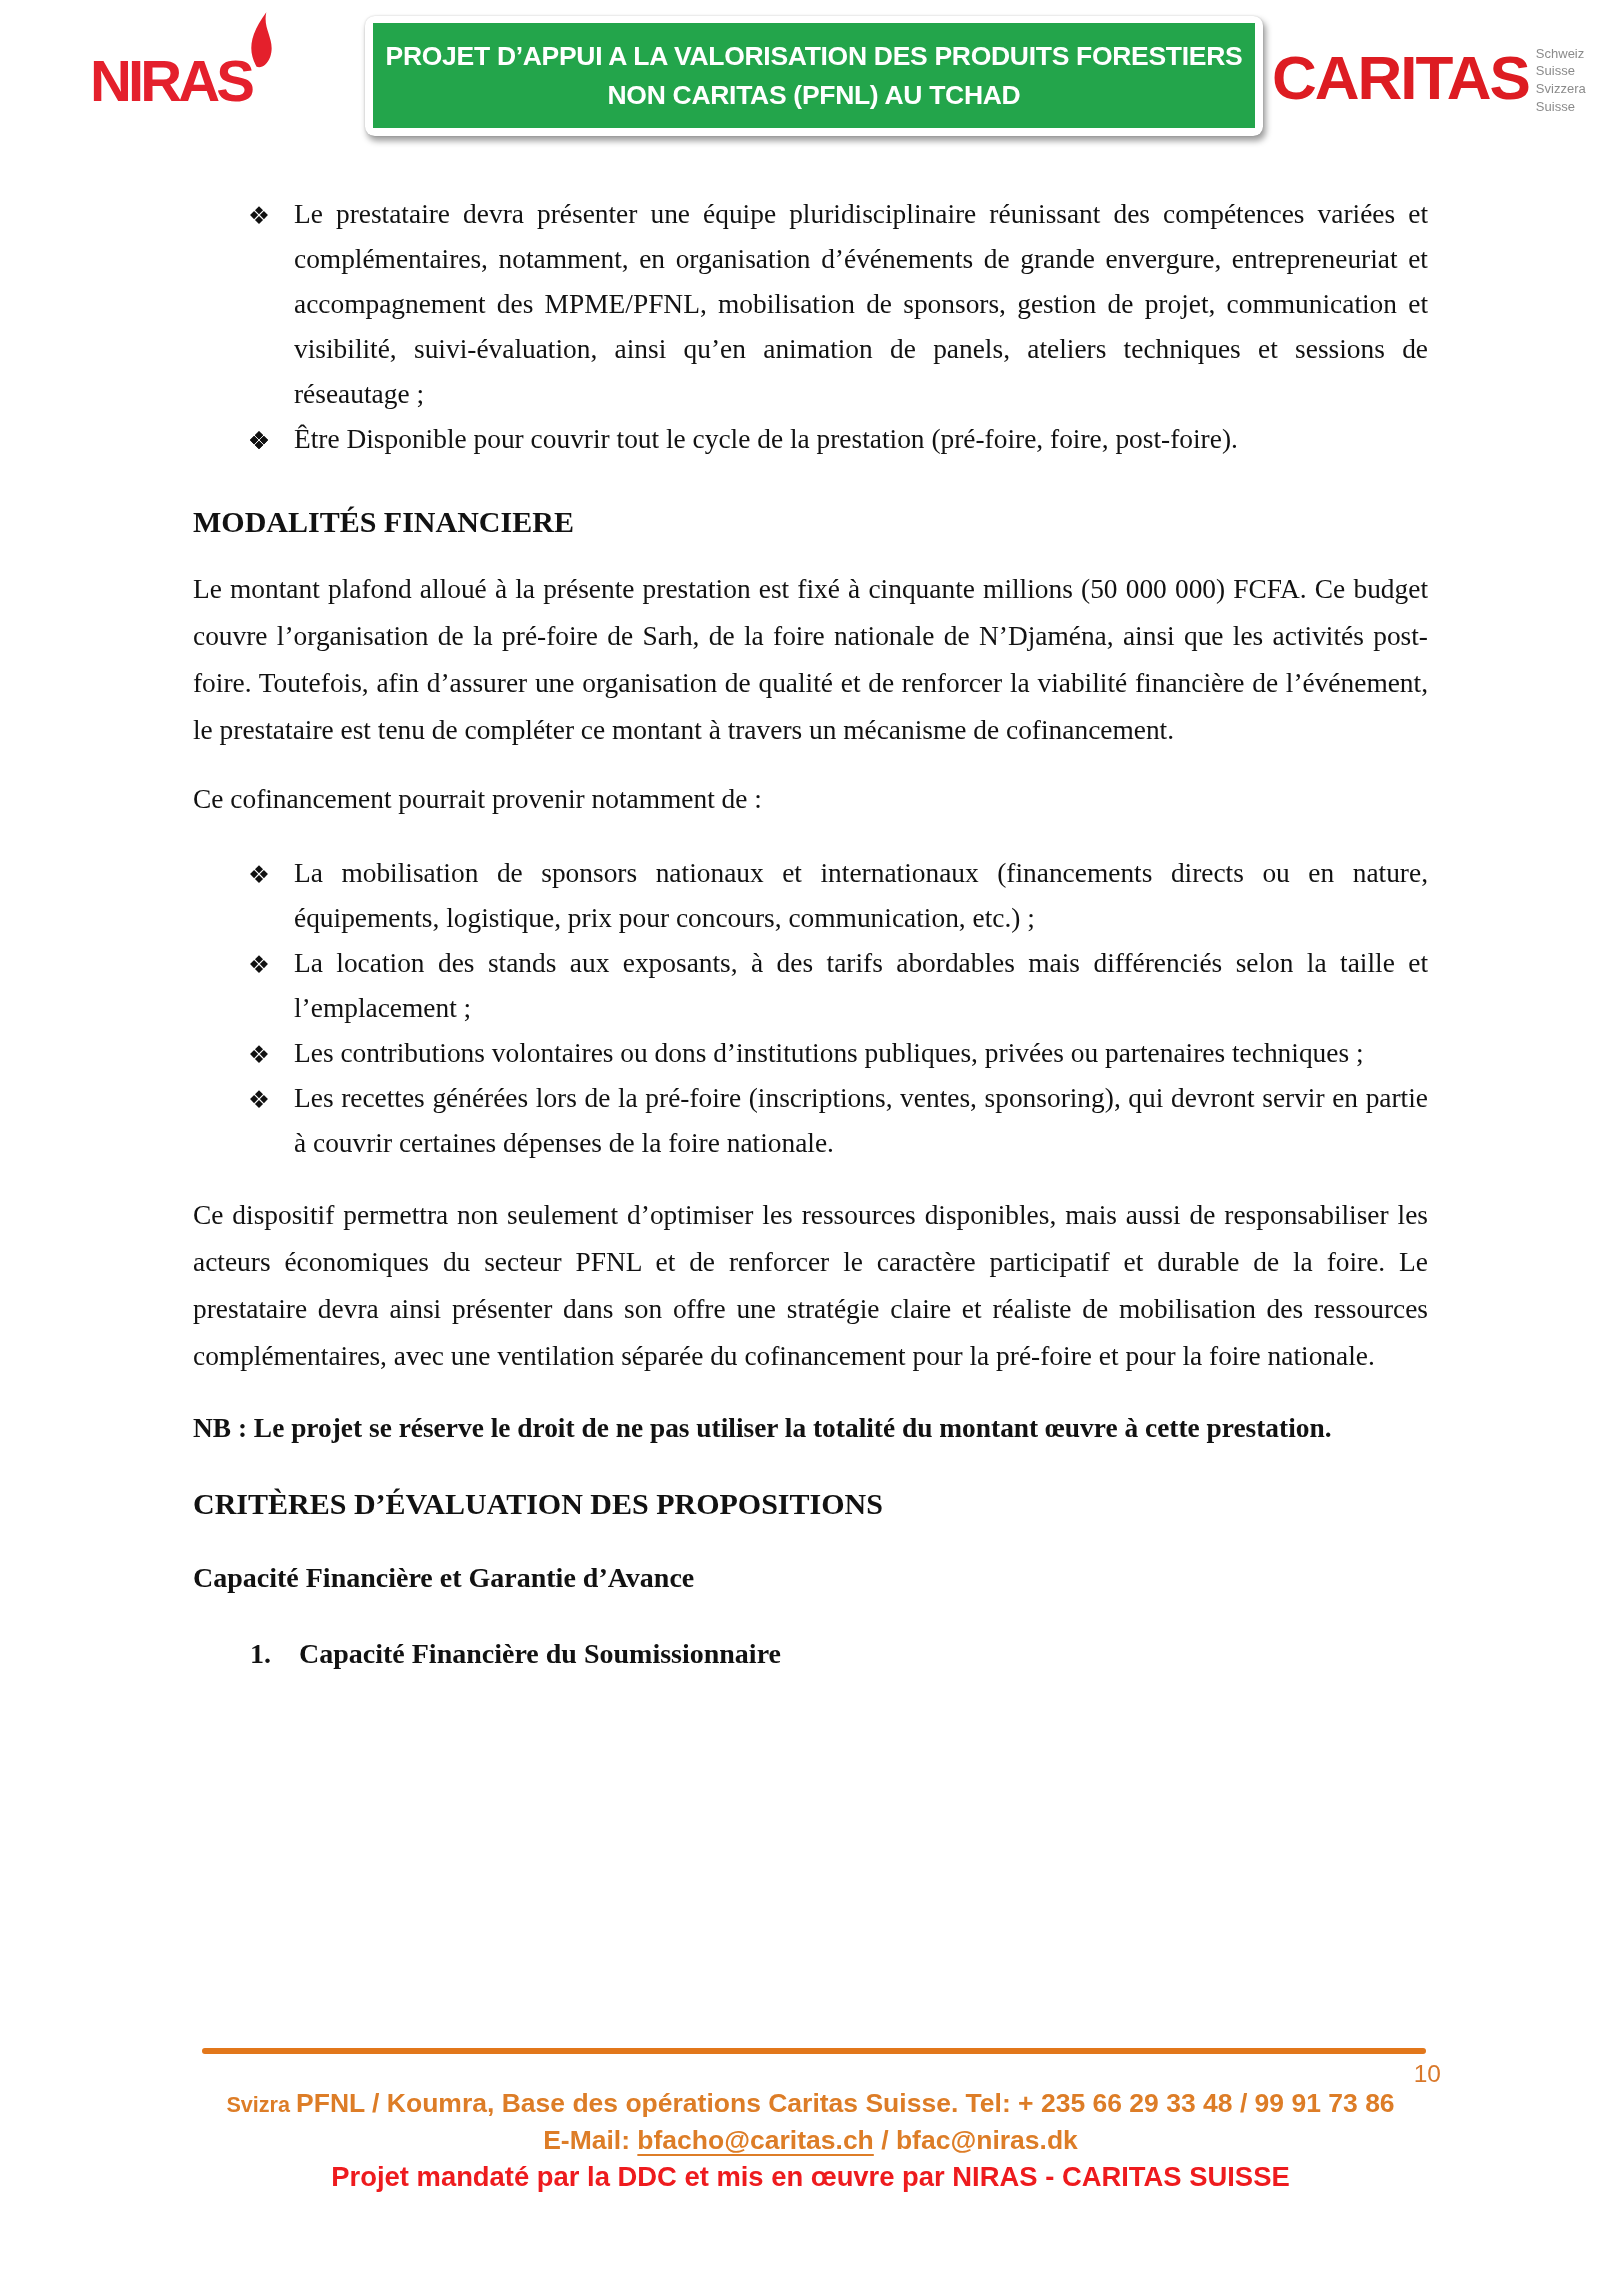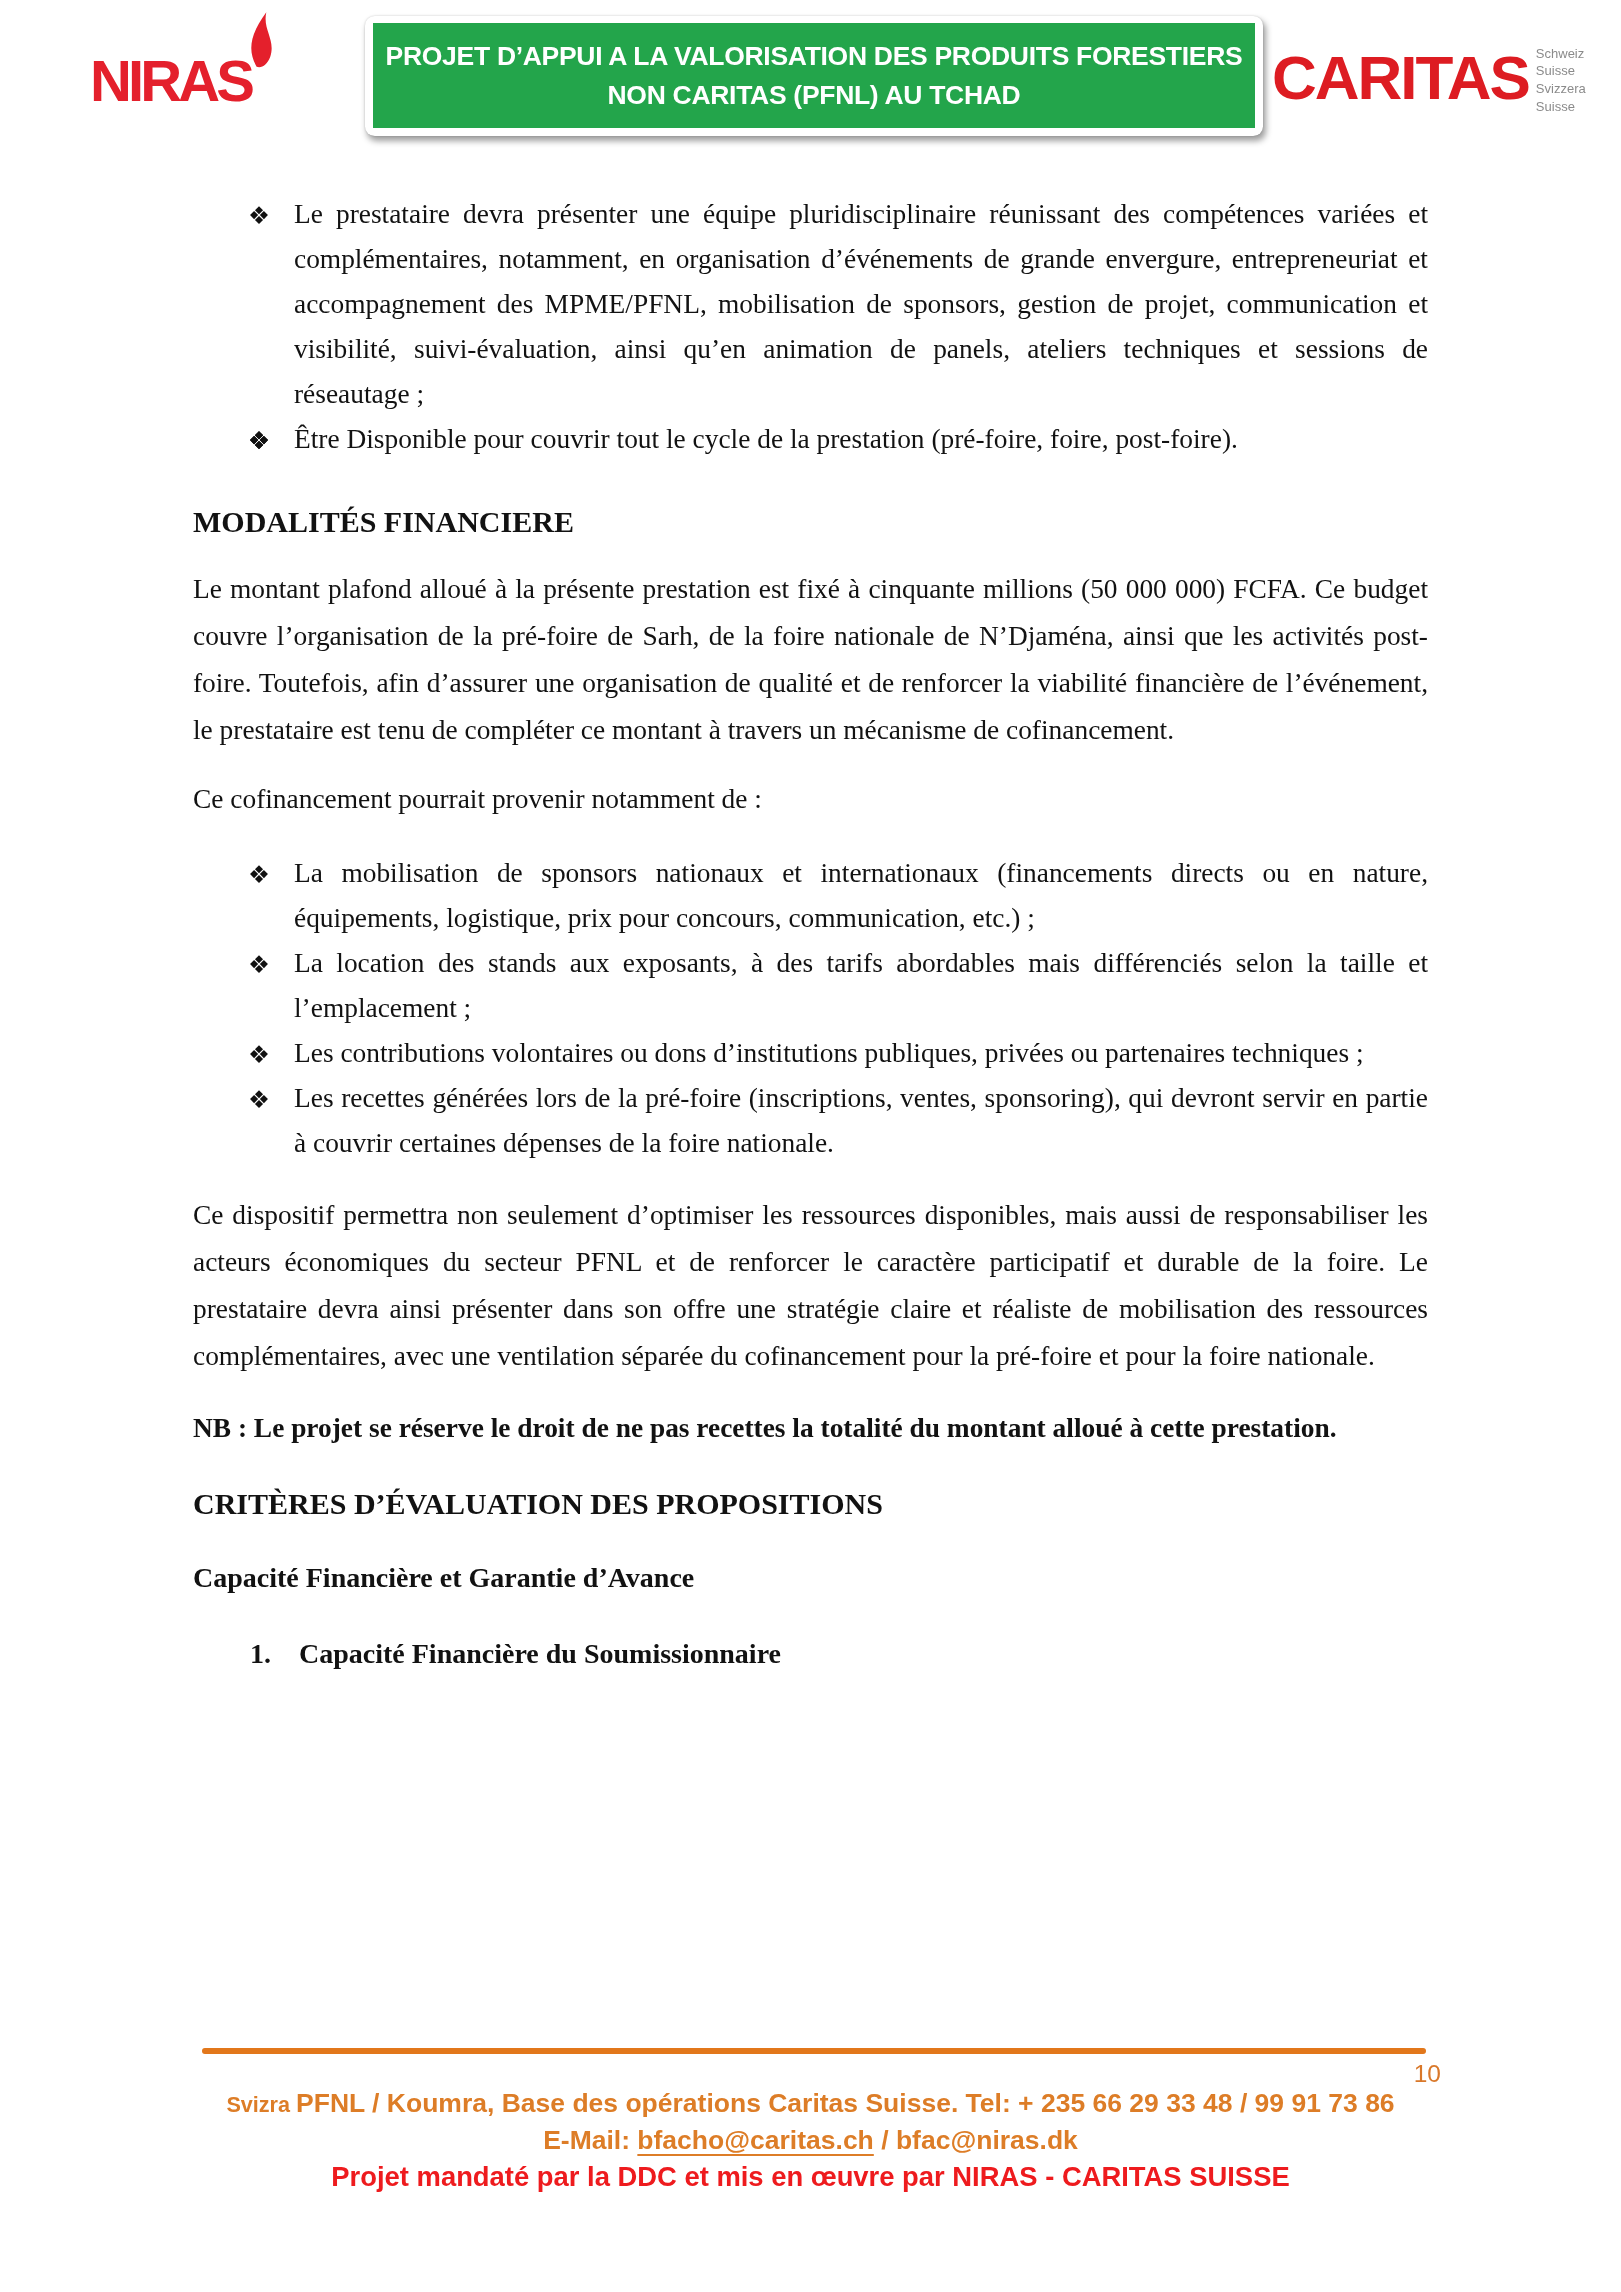--- a/index.html
+++ b/index.html
@@ -158,21 +158,21 @@
         <span>Les contributions volontaires ou dons d’institutions publiques, privées ou partenaires techniques ;</span>
       </div>
       <div class="li">
         <span class="bullet">❖</span>
         <span>Les recettes générées lors de la pré-foire (inscriptions, ventes, sponsoring), qui devront servir en partie à couvrir certaines dépenses de la foire nationale.</span>
       </div>
     </div>
 
     <div class="p-dispo jtext">Ce dispositif permettra non seulement d’optimiser les ressources disponibles, mais aussi de responsabiliser les acteurs économiques du secteur PFNL et de renforcer le caractère participatif et durable de la foire. Le prestataire devra ainsi présenter dans son offre une stratégie claire et réaliste de mobilisation des ressources complémentaires, avec une ventilation séparée du cofinancement pour la pré-foire et pour la foire nationale.</div>
 
-    <div class="nb jtext">NB : Le projet se réserve le droit de ne pas recettes la totalité du montant alloué à cette prestation.</div>
+    <div class="nb jtext">NB : Le projet se réserve le droit de ne pas utiliser la totalité du montant œuvre à cette prestation.</div>
 
     <div class="h-crit">CRITÈRES D’ÉVALUATION DES PROPOSITIONS</div>
 
     <div class="sub-h">Capacité Financière et Garantie d’Avance</div>
 
     <div class="numbered">
       <span class="num">1.</span>
       <span>Capacité Financière du Soumissionnaire</span>
     </div>
   </div>

